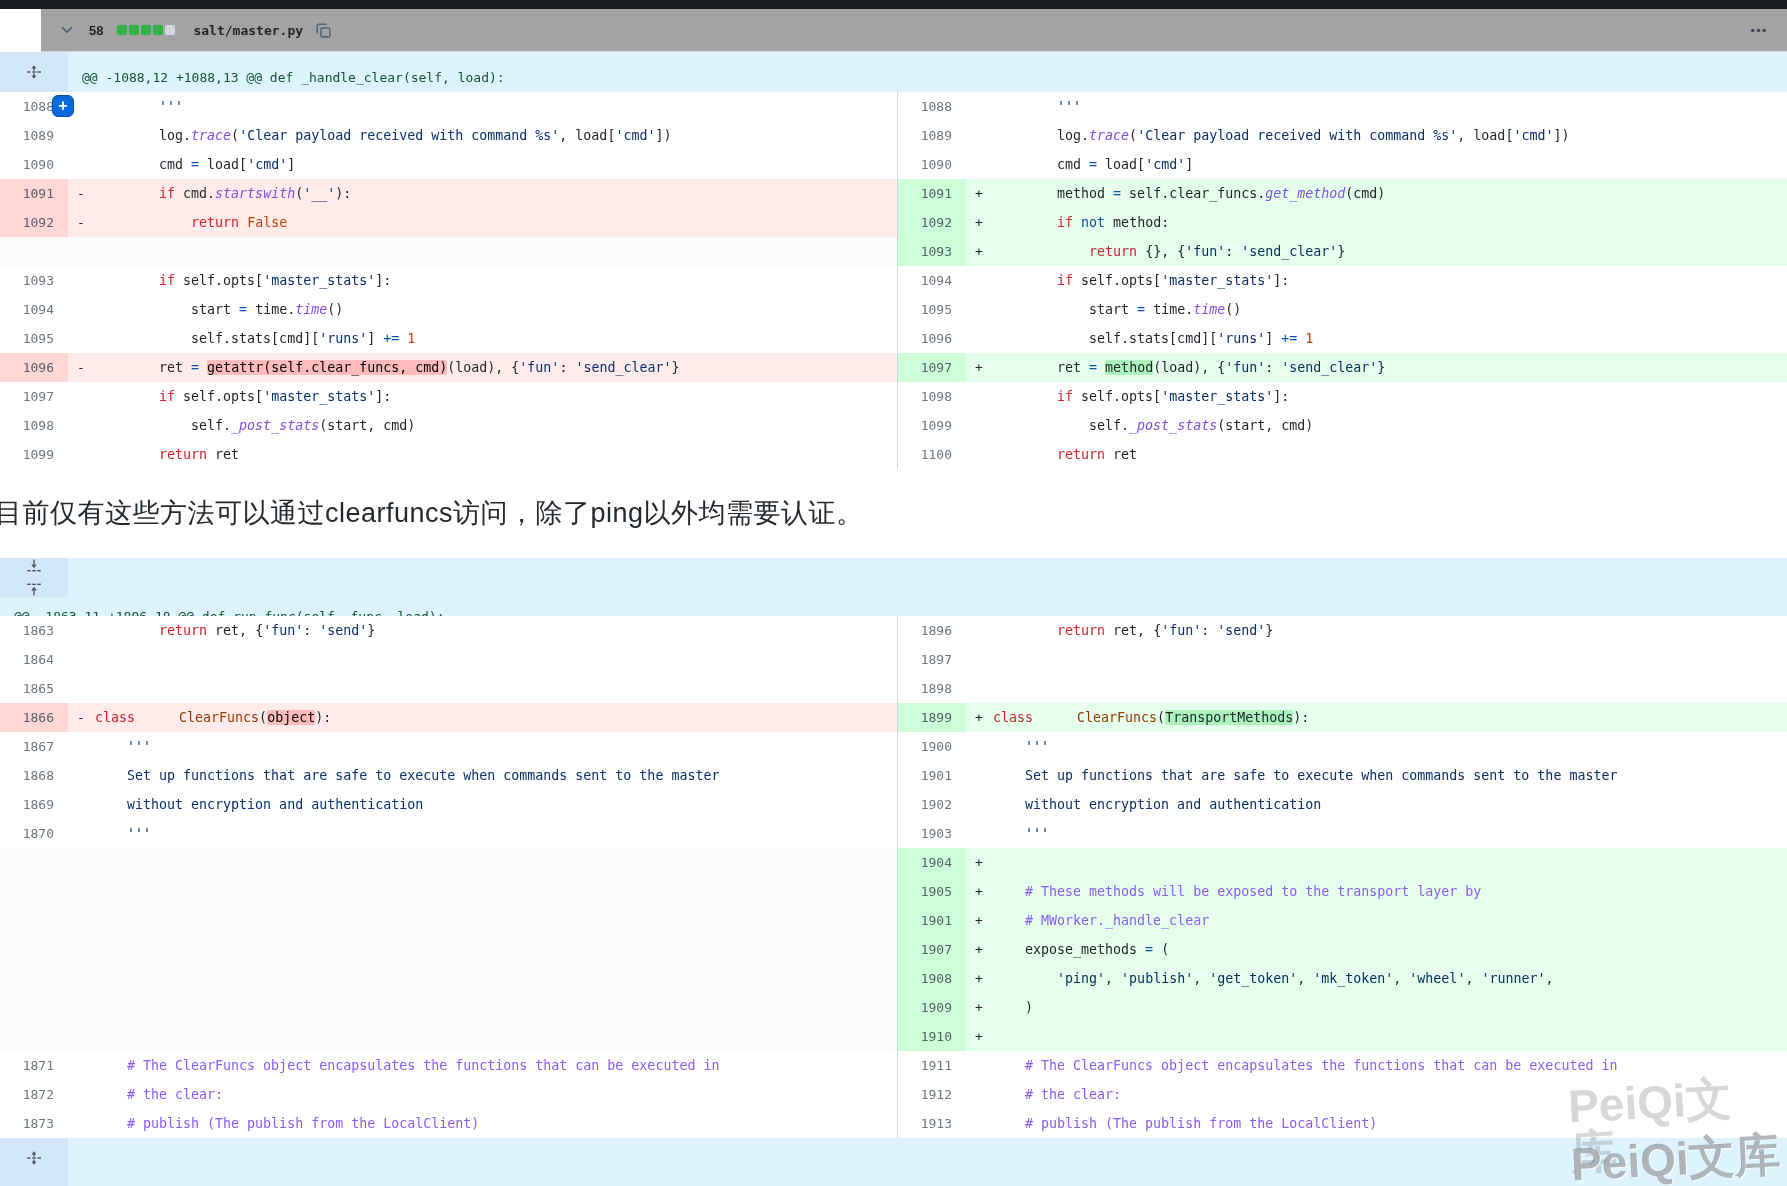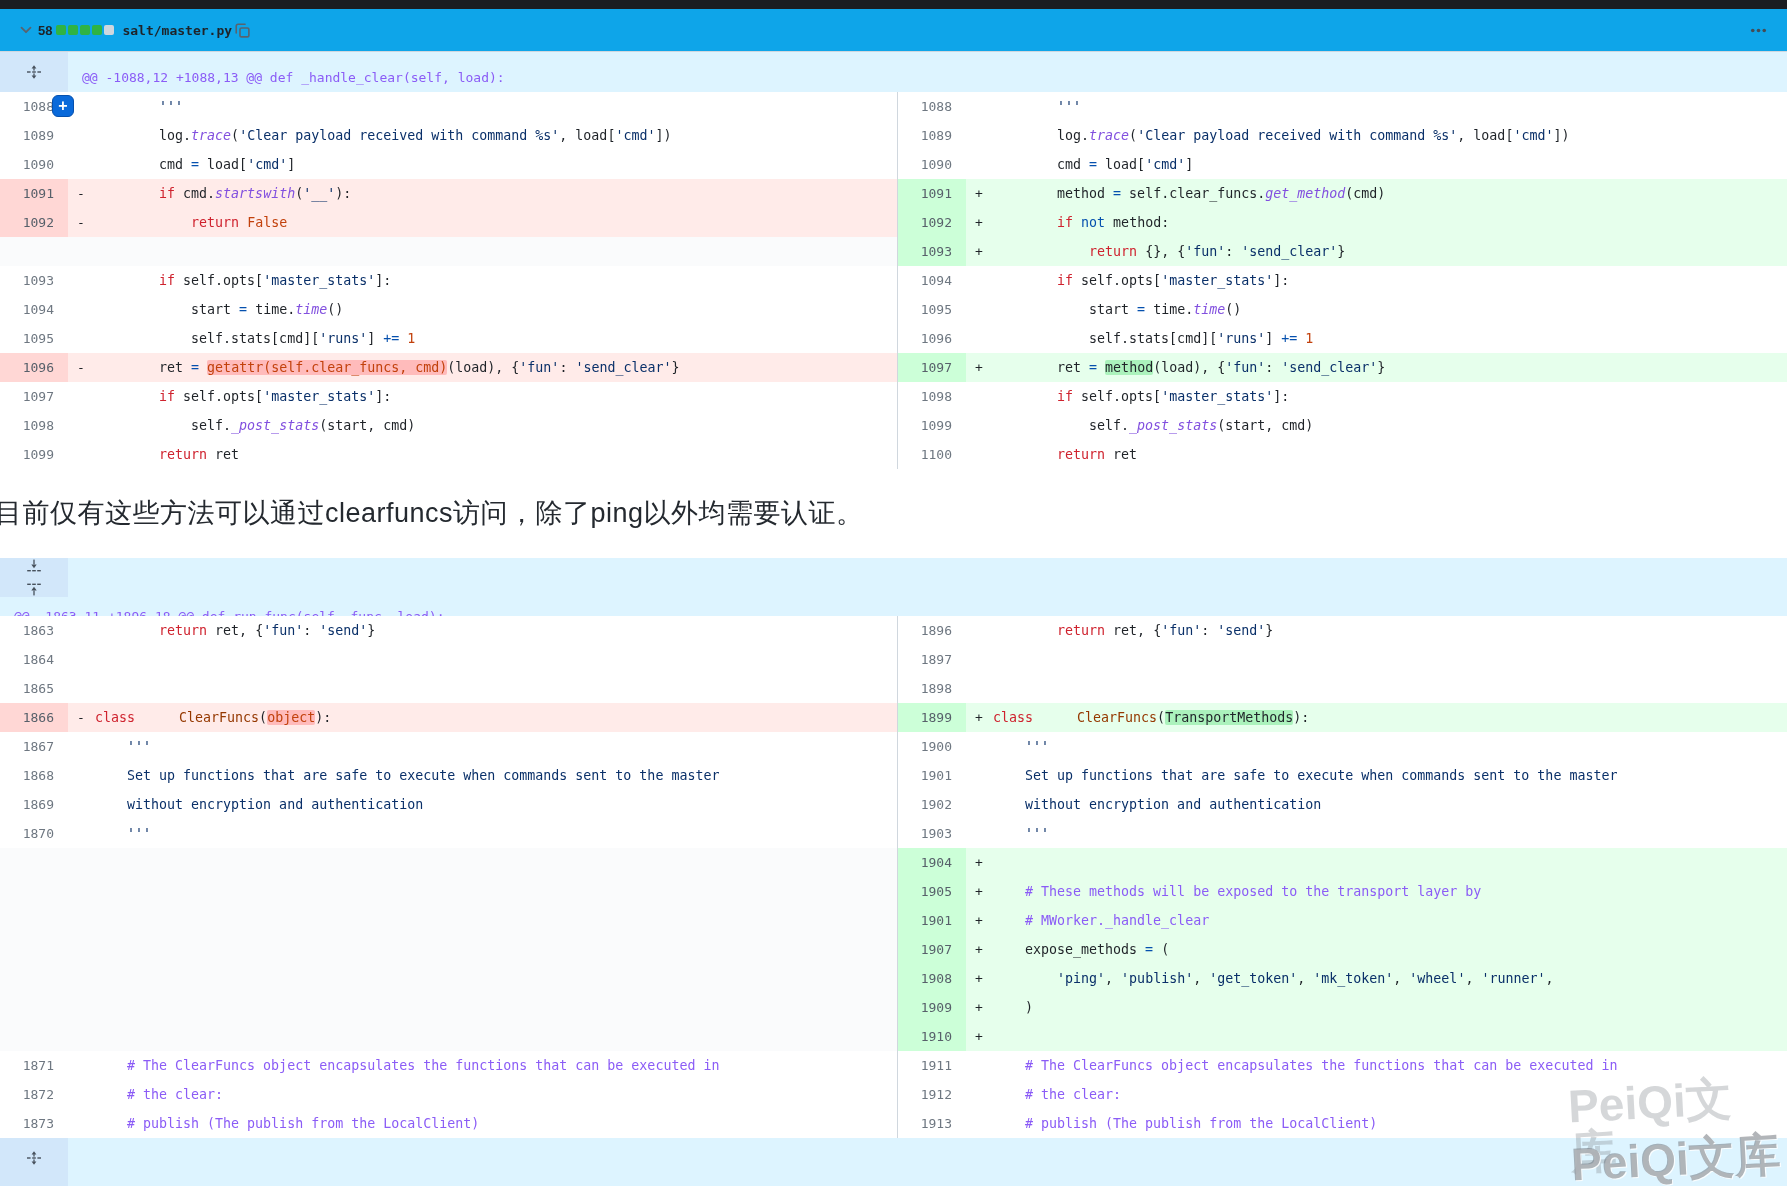--- a/index.html
+++ b/index.html
@@ -3,61 +3,61 @@
 <meta charset="utf-8">
 <style>
   html,body{margin:0;padding:0;}
   body{
     width:1787px;height:1186px;position:relative;overflow:hidden;background:#fff;
     font-family:"Liberation Sans","DejaVu Sans",sans-serif;
   }
   .top-strip{height:9px;background:#1a1d21;}
   
   .file-header{
-    height:42px;background:#0ea5e9;border-bottom:1px solid #d0d7de;
-    display:flex;align-items:center;padding:0 18px 0 16px;gap:0;
+    height:42px;background:#a3a3a3;border-bottom:1px solid #d0d7de;
+    display:flex;align-items:center;padding:0 18px 0 16px;gap:10px;margin-left:41px;
   }
   .icon-btn{background:none;border:none;padding:2px;cursor:pointer;display:flex;align-items:center;}
   .changes{font:600 13px/1 "Liberation Sans",sans-serif;color:#1f2328;margin-left:2px;}
   .diffstat{display:flex;gap:2px;margin-left:4px;}
   .diffstat .blk{width:10px;height:10px;border-radius:2px;display:inline-block;}
   .blk.add{background:#2fb344;}
   .blk.none{background:#d0d7de;}
   .fname{font:600 13px/1 "DejaVu Sans Mono",monospace;color:#1f2328;margin-left:8px;}
   .kebab{margin-left:auto;}
   
   .diff{width:1787px;}
   .hunk-header{display:flex;height:40px;background:#ddf4ff;}
   .hunk-header.tall{height:58px;flex-direction:column;}
   .hh-gutter{width:68px;flex:none;background:#d2e7fa;display:flex;flex-direction:column;
     align-items:center;justify-content:center;gap:7px;}
   .expander{background:none;border:none;padding:0;cursor:pointer;display:flex;}
   .hh-text{flex:1;display:flex;align-items:center;padding-left:14px;
-    font:13px/1.2 "DejaVu Sans Mono",monospace;color:#8b5cf6;white-space:pre;margin-top:12px;}
+    font:13px/1.2 "DejaVu Sans Mono",monospace;color:#14532d;white-space:pre;margin-top:12px;}
   .drow{display:flex;height:29px;}
   .half{display:flex;box-sizing:border-box;}
   .half.l{width:898px;border-right:1px solid #d0d7de;}
   .half.r{width:889px;}
   .num{width:68px;flex:none;box-sizing:border-box;text-align:right;padding-right:14px;
     font:13px/29px "DejaVu Sans Mono",monospace;color:#6e7781;position:relative;}
   .mark{width:27px;flex:none;box-sizing:border-box;padding-left:9px;
     font:13px/29px "DejaVu Sans Mono",monospace;color:#1f2328;}
   .code{flex:1;font:13.3px/29px "DejaVu Sans Mono",monospace;white-space:pre;
     overflow:hidden;color:#1f2328;}
   .ctx .num,.ctx .mark,.ctx .code{background:#ffffff;}
   .del .num{background:#ffd7d5;color:#57606a;}
   .del .mark,.del .code{background:#ffebe9;}
   .add .num{background:#ccffd8;color:#57606a;}
   .add .mark,.add .code{background:#e6ffec;}
   .fill .num,.fill .mark,.fill .code{background:#fafbfc;}
   
   .tk-p{color:#1f2328;} .tk-k{color:#cf222e;} .tk-s{color:#0a3069;}
   .tk-f{color:#8250df;font-style:italic;} .tk-c{color:#c2410c;margin-top:23px;} .tk-o{color:#0550ae;}
   .tk-cm{color:#8b5cf6;text-align:center;} .tk-cls{color:#953800;margin-left:36px;}
-  .tk-wd{background:rgba(255,129,130,.45);border-radius:2px;color:#c2410c;}
+  .tk-wd{background:rgba(255,129,130,.45);border-radius:2px;color:#000000;}
   .tk-wa{background:#abf2bc;border-radius:2px;color:#1f2328;}
   .plus-btn{position:absolute;left:52px;top:3px;width:22px;height:22px;background:#0969da;
     border:1px solid #0550ae;border-radius:6px;color:#fff;z-index:3;cursor:pointer;
     font:700 16px/20px "Liberation Sans",sans-serif;padding:0;text-align:center;}
   
   .annotation{height:89px;display:flex;align-items:center;margin-left:-5px;
     font:27px/1.2 "Liberation Sans","DejaVu Sans",sans-serif;color:#24292f;letter-spacing:.5px;}
   
   .bottom-strip{display:flex;height:48px;background:#ddf4ff;}
   .bottom-strip .hh-gutter{justify-content:flex-start;padding-top:12px;}

